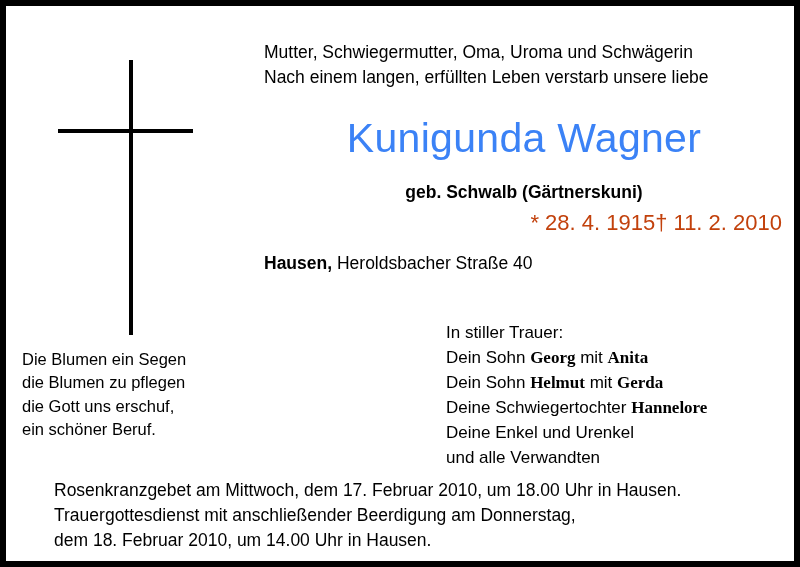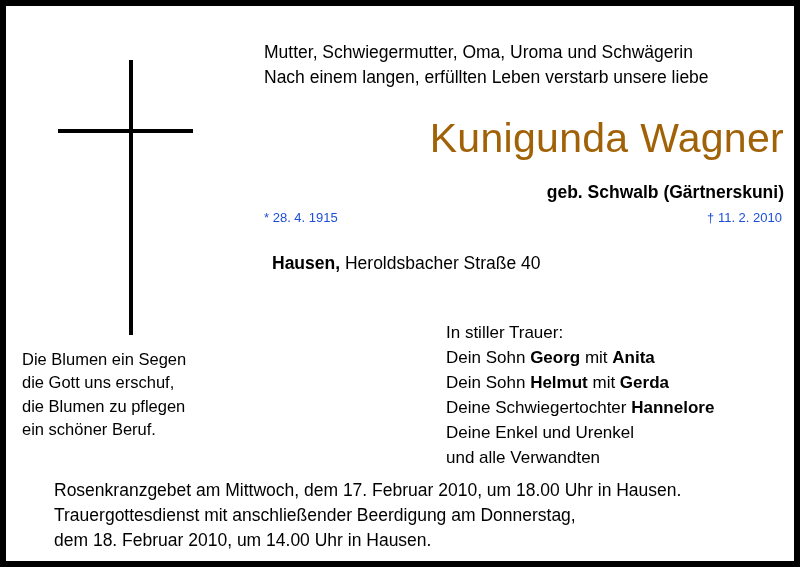--- a/index.html
+++ b/index.html
@@ -73,69 +73,69 @@
     width: 520px;
     font-size: 17.5px;
     line-height: 1.45;
     color: #000;
   }
   .name {
     position: absolute;
     left: 252px;
     top: 105px;
     width: 520px;
-    text-align: right;
+    text-align: center;
     font-size: 41px;
     line-height: 1.05;
-    color: #a16207;
+    color: #3b82f6;
     letter-spacing: 0.3px;
   }
   .maiden {
     position: absolute;
     left: 252px;
     top: 170px;
     width: 520px;
-    text-align: right;
+    text-align: center;
     font-size: 17.5px;
     font-weight: bold;
     color: #000;
   }
   .dates {
     position: absolute;
     left: 252px;
     top: 198px;
     width: 518px;
     display: flex;
-    justify-content: space-between;
-    font-size: 13px;
-    color: #1d4ed8;
+    justify-content: flex-end;
+    font-size: 22px;
+    color: #c2410c;
   }
   .place {
     position: absolute;
     left: 252px;
     top: 241px;
     width: 520px;
     font-size: 17.5px;
     color: #000;
   }
-  .place b { font-weight: bold; margin-left: 8px; }
+  .place b { font-weight: bold; }
 
   
   .mourners {
     position: absolute;
     left: 434px;
     top: 292px;
     width: 345px;
     font-size: 17px;
     line-height: 1.47;
     color: #000;
     margin-top: 17px;
   }
   .mourners .line { white-space: nowrap; }
-  .mourners b { font-weight: bold; }
+  .mourners b { font-weight: bold; font-family: Liberation Serif, serif; }
 
   
   .footer {
     position: absolute;
     left: 42px;
     top: 466px;
     width: 715px;
     font-size: 17.5px;
     line-height: 1.44;
     color: #000;
@@ -147,22 +147,22 @@
 <div class="obituary">
   <div class="inner">
 
     <div class="cross-area">
       <div class="cross-vertical"></div>
       <div class="cross-horizontal"></div>
     </div>
 
     <div class="verse">
       <div>Die Blumen ein Segen</div>
+      <div>die Blumen zu pflegen</div>
       <div>die Gott uns erschuf,</div>
-      <div>die Blumen zu pflegen</div>
       <div>ein schöner Beruf.</div>
     </div>
 
     <div class="intro">
       <div>Mutter, Schwiegermutter, Oma, Uroma und Schwägerin</div>
       <div>Nach einem langen, erfüllten Leben verstarb unsere liebe</div>
     </div>
 
     <div class="name">Kunigunda Wagner</div>
 

